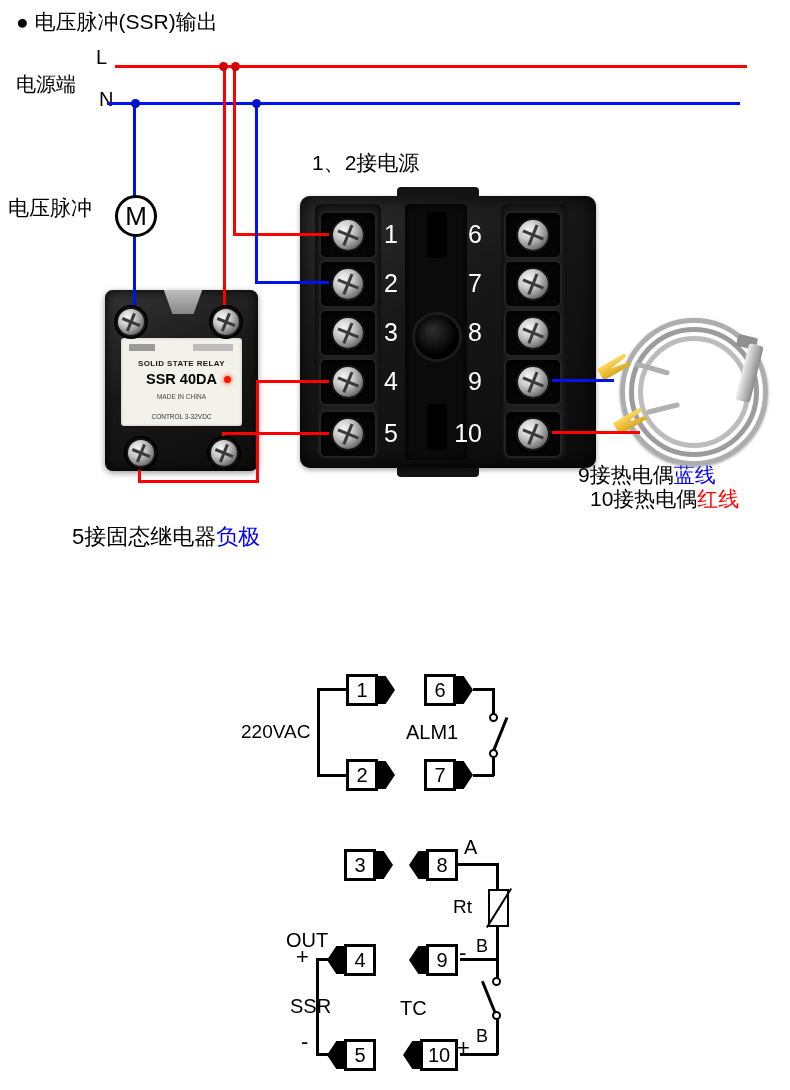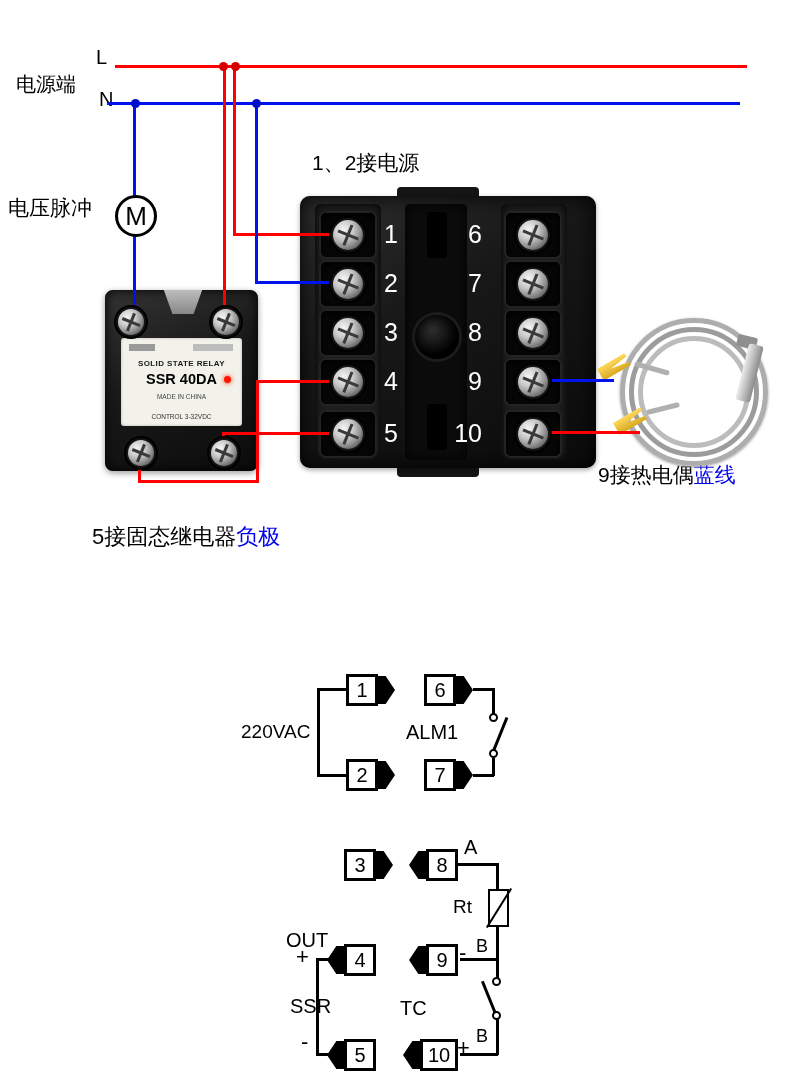--- a/index.html
+++ b/index.html
@@ -70,20 +70,24 @@
   .blade{position:absolute;width:2.5px;background:#000;z-index:3}
   .rtbox{position:absolute;left:488px;top:889px;width:21px;height:38px;border:2px solid #000;background:#fff;z-index:3}
   .rtbox::before{content:"";position:absolute;left:50%;top:50%;width:2px;height:46px;background:#000;
     transform:translate(-50%,-50%) rotate(32deg)}
 </style>
 </head>
 <body>
 
 <div class="canvas">
 
+  <div class="t" style="left:16px;top:10px;font-size:21px">
+    <span>●</span>
+    <span>电压脉冲(SSR)输出</span>
+  </div>
 
   <div class="t" style="left:96px;top:46px;font-size:20px">L</div>
   <div class="t" style="left:99px;top:88px;font-size:20px">N</div>
   <div class="t" style="left:16px;top:73px;font-size:20px">电源端</div>
   <div class="wh red" style="left:115px;top:65px;width:632px"></div>
   <div class="wh blue" style="left:107px;top:102px;width:633px"></div>
   <div class="dot red" style="left:219px;top:62px"></div>
   <div class="dot red" style="left:231px;top:62px"></div>
   <div class="dot blue" style="left:131px;top:99px"></div>
   <div class="dot blue" style="left:252px;top:99px"></div>
@@ -176,24 +180,27 @@
   <div class="sw sw30" style="left:518px;top:269px"></div>
   <div class="sw sw30" style="left:518px;top:318px"></div>
   <div class="sw sw30" style="left:518px;top:367px"></div>
   <div class="sw sw30" style="left:518px;top:419px"></div>
 
   <div class="sw sw26" style="left:118px;top:309px"></div>
   <div class="sw sw26" style="left:213px;top:309px"></div>
   <div class="sw sw26" style="left:128px;top:440px"></div>
   <div class="sw sw26" style="left:211px;top:440px"></div>
 
-  <div class="t" style="left:598px;top:463px;font-size:21px">
+  <div class="t" style="left:578px;top:463px;font-size:21px">
     <span>9接热电偶</span><span class="c-blue">蓝线</span>
   </div>
-  <div class="t" style="left:92px;top:524px;font-size:22px">
+  <div class="t" style="left:590px;top:487px;font-size:21px">
+    <span>10接热电偶</span><span class="c-red">红线</span>
+  </div>
+  <div class="t" style="left:72px;top:524px;font-size:22px">
     <span>5接固态继电器</span><span class="c-blue">负极</span>
   </div>
 
 
   <div class="swh" style="left:317px;top:688px;width:29px"></div>
   <div class="swv" style="left:317px;top:688px;height:89px"></div>
   <div class="swh" style="left:317px;top:774px;width:29px"></div>
   <div class="t" style="left:241px;top:721px;font-size:19px">220VAC</div>
 
   <div class="swh" style="left:473px;top:688px;width:21px"></div>

